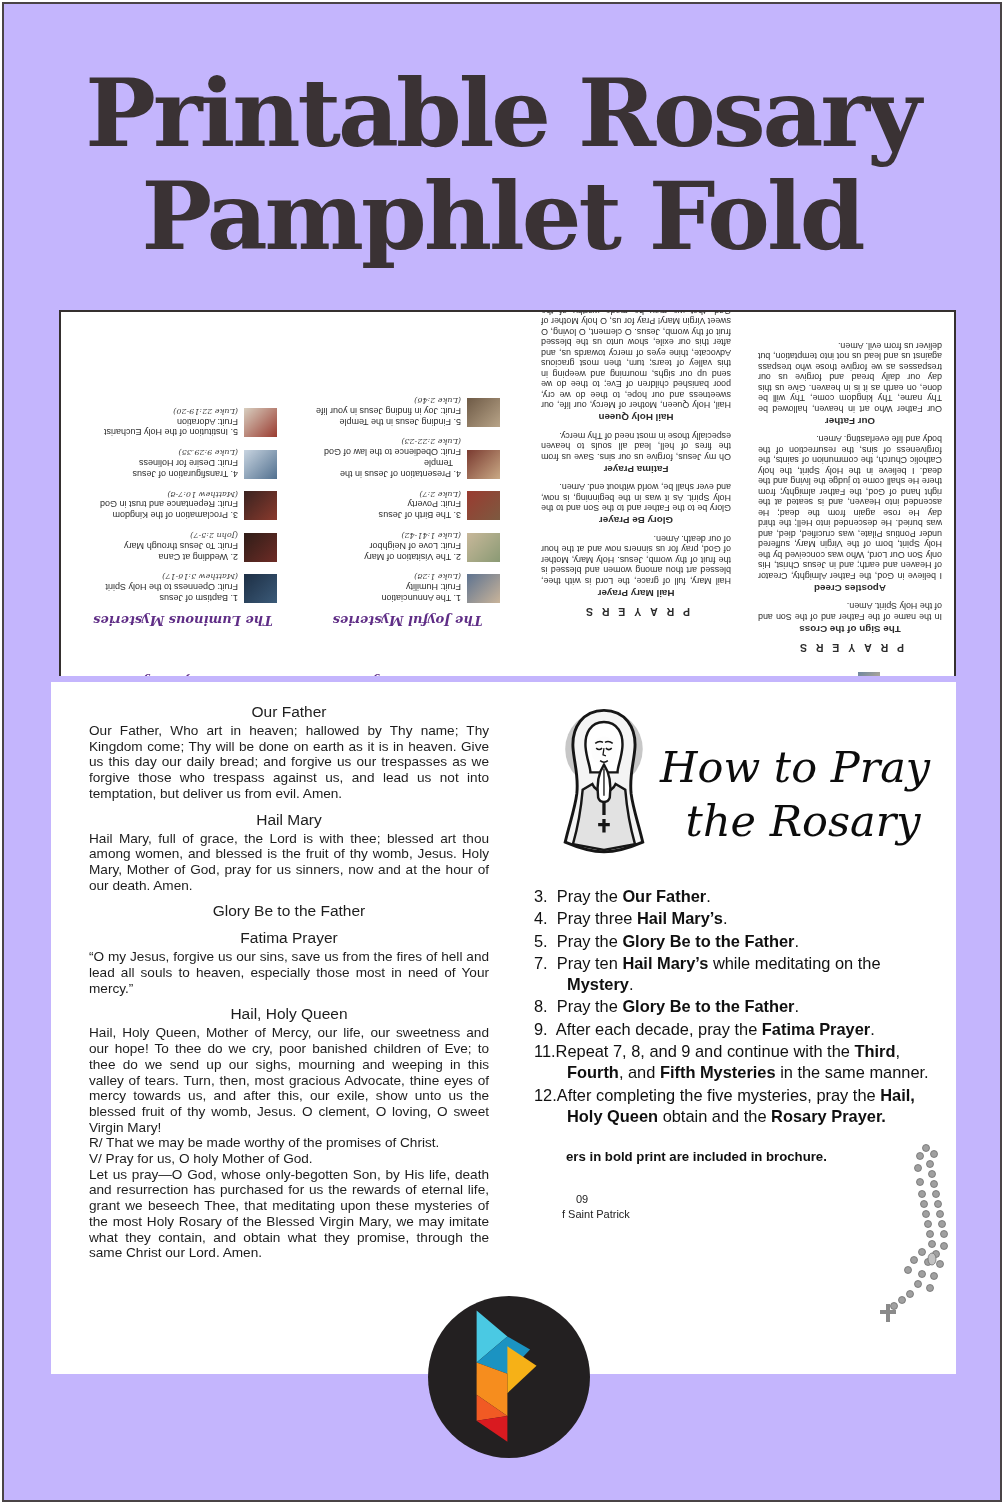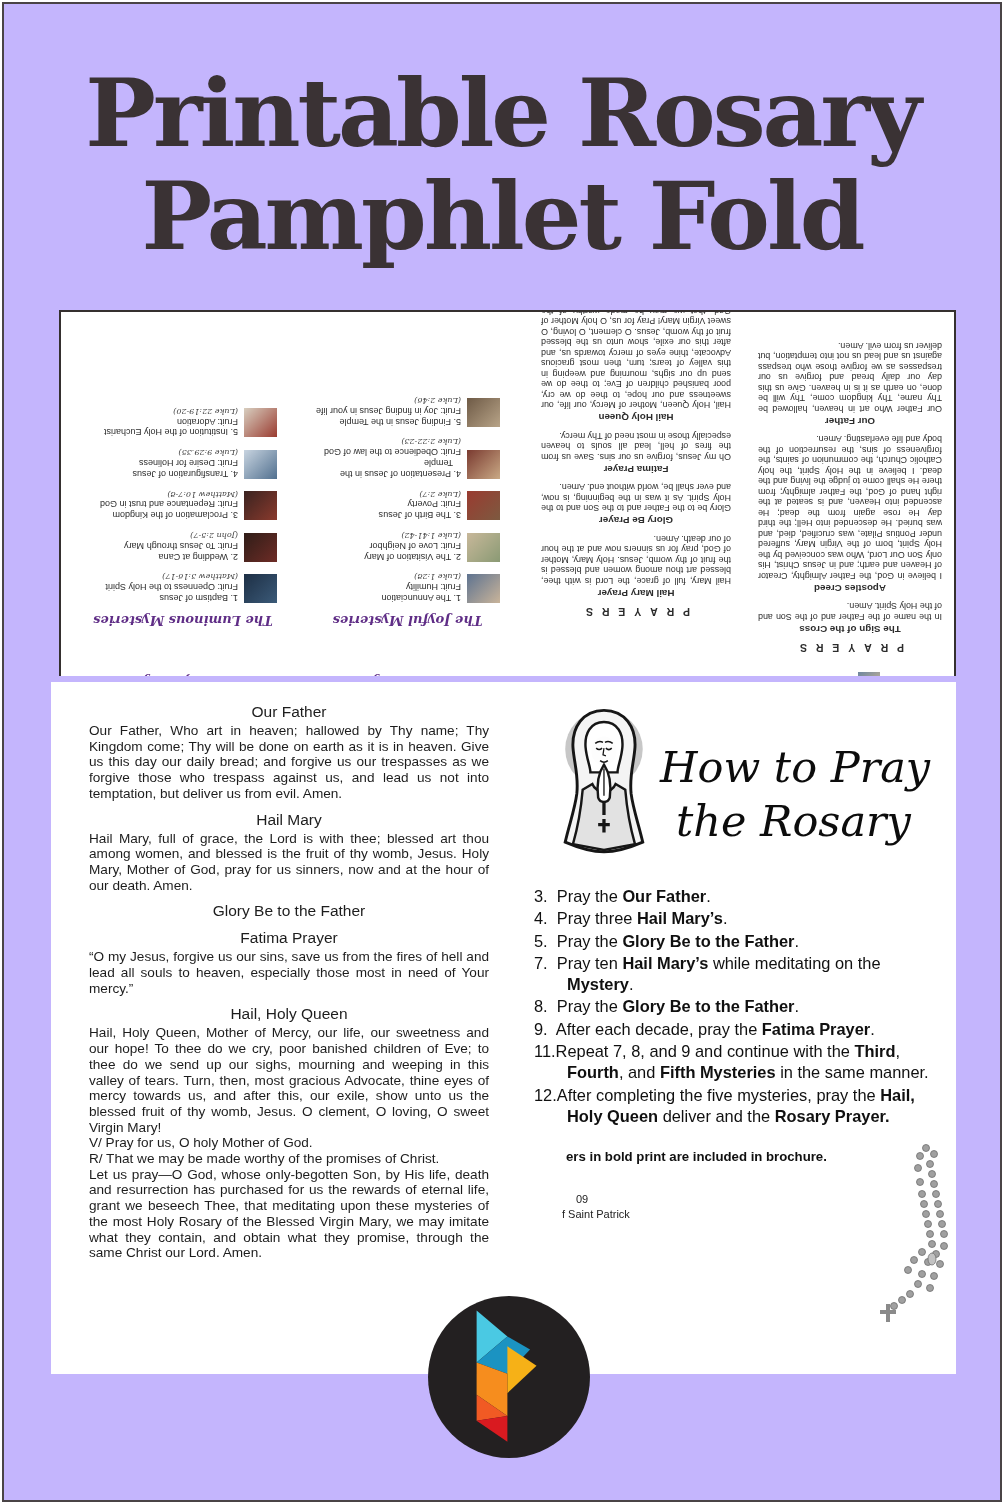--- a/index.html
+++ b/index.html
@@ -66,21 +66,21 @@
   .bp-body{font-size:13.6px;line-height:15.7px;text-align:justify;margin:0;}
   .bp-line{font-size:13.6px;line-height:15.7px;}
   .bp-right{position:absolute;left:483px;top:14px;width:412px;color:#101010;}
   .howto{position:relative;height:182px;}
   .mary{position:absolute;left:6px;top:2px;}
   .howto-title{
     position:absolute;left:126px;top:24px;
     font-family:"DejaVu Serif",serif;font-style:italic;
     font-size:43px;line-height:54px;color:#0c0c0c;white-space:nowrap;margin-top:20px;
   }
-  .howto-title .l2{display:block;padding-left:16px;}
+  .howto-title .l2{display:block;padding-left:16px;text-align:center;}
   .steps{margin:8px 0 0;}
   .step{font-size:16.4px;line-height:21.3px;padding-left:33px;text-indent:-33px;margin-bottom:1px;}
   .b{font-weight:bold;}
   .note{font-weight:bold;font-size:13.2px;margin:22px 0 0 32px;}
   .bp-footer{margin:16px 0 0 28px;font-size:11px;line-height:15px;color:#232323;}
   .bp-footer .f1{padding-left:14px;margin-top:28px;}
   .rosary{position:absolute;right:2px;top:460px;}
   
   .logo{position:absolute;left:424px;top:1292px;width:162px;height:162px;}
 </style>
@@ -215,22 +215,22 @@
     <div class="bp-left" id="bp-left">
         <div class="bp-heading">Our Father</div>
         <p class="bp-body">Our Father, Who art in heaven; hallowed by Thy name; Thy Kingdom come; Thy will be done on earth as it is in heaven. Give us this day our daily bread; and forgive us our trespasses as we forgive those who trespass against us, and lead us not into temptation, but deliver us from evil.  Amen.</p>
         <div class="bp-heading">Hail Mary</div>
         <p class="bp-body">Hail Mary, full of grace, the Lord is with thee; blessed art thou among women, and blessed is the fruit of thy womb, Jesus. Holy Mary, Mother of God, pray for us sinners, now and at the hour of our death.  Amen.</p>
         <div class="bp-heading">Glory Be to the Father</div>
         <div class="bp-heading">Fatima Prayer</div>
         <p class="bp-body">“O my Jesus, forgive us our sins, save us from the fires of hell and lead all souls to heaven, especially those most in need of Your mercy.”</p>
         <div class="bp-heading">Hail, Holy Queen</div>
         <p class="bp-body">Hail, Holy Queen, Mother of Mercy, our life, our sweetness and our hope!  To thee do we cry, poor banished children of Eve; to thee do we send up our sighs, mourning and weeping in this valley of tears.  Turn, then, most gracious Advocate, thine eyes of mercy towards us, and after this, our exile, show unto us the blessed fruit of thy womb, Jesus.  O clement, O loving, O sweet Virgin Mary!</p>
+        <div class="bp-line">R/ That we may be made worthy of the promises of Christ.</div>
         <div class="bp-line">V/ Pray for us, O holy Mother of God.</div>
-        <div class="bp-line">R/ That we may be made worthy of the promises of Christ.</div>
         <p class="bp-body">Let us pray—O God, whose only-begotten Son, by His life, death and resurrection has purchased for us the rewards of eternal life, grant we beseech Thee, that meditating upon these mysteries of the most Holy Rosary of the Blessed Virgin Mary, we may imitate what they contain, and obtain what they promise, through the same Christ our Lord.  Amen.</p>
       </div>
 
     <div class="bp-right">
       <div class="howto">
         <svg class="mary" width="126" height="172" viewBox="0 0 130 172">
           <circle cx="66" cy="50" r="40" fill="#c7c7c7"></circle>
           <path d="M66,10 C44,10 33,28 34,48 C35,64 40,76 38,96 C36,112 30,128 26,146 C40,152 52,156 66,156 C80,156 92,152 106,146 C102,128 96,112 94,96 C92,76 97,64 98,48 C99,28 88,10 66,10 Z" fill="#f4f4f4" stroke="#161616" stroke-width="3"></path>
           <path d="M66,22 C52,22 46,34 47,48 C48,60 52,68 52,74 L80,74 C80,68 84,60 85,48 C86,34 80,22 66,22 Z" fill="#ffffff" stroke="#161616" stroke-width="2.5"></path>
           <ellipse cx="66" cy="52" rx="13" ry="15" fill="#fdfdfd"></ellipse>
@@ -250,21 +250,21 @@
       </div>
 
       <div class="steps" id="steps">
           <div class="step"><span>3.&nbsp; Pray the </span><span class="b">Our Father</span><span>.</span></div>
           <div class="step"><span>4.&nbsp; Pray three </span><span class="b">Hail Mary’s</span><span>.</span></div>
           <div class="step"><span>5.&nbsp; Pray the </span><span class="b">Glory Be to the Father</span><span>.</span></div>
           <div class="step"><span>7.&nbsp; Pray ten </span><span class="b">Hail Mary’s</span><span> while meditating on the </span><span class="b">Mystery</span><span>.</span></div>
           <div class="step"><span>8.&nbsp; Pray the </span><span class="b">Glory Be to the Father</span><span>.</span></div>
           <div class="step"><span>9.&nbsp; After each decade, pray the </span><span class="b">Fatima Prayer</span><span>.</span></div>
           <div class="step"><span>11.Repeat 7, 8, and 9 and continue with the </span><span class="b">Third</span><span>, </span><span class="b">Fourth</span><span>, and </span><span class="b">Fifth Mysteries</span><span> in the same manner.</span></div>
-          <div class="step"><span>12.After completing the five mysteries, pray the </span><span class="b">Hail, Holy Queen</span><span> deliver and the </span><span class="b">Rosary Prayer.</span></div>
+          <div class="step"><span>12.After completing the five mysteries, pray the </span><span class="b">Hail, Holy Queen</span><span> obtain and the </span><span class="b">Rosary Prayer.</span></div>
         </div>
 
       <div class="note">ers in bold print are included in brochure.</div>
       <div class="bp-footer">
         <div class="f1">09</div>
         <div>f Saint Patrick</div>
       </div>
     </div>
 
     <svg class="rosary" width="80" height="188" viewBox="0 0 80 188">

